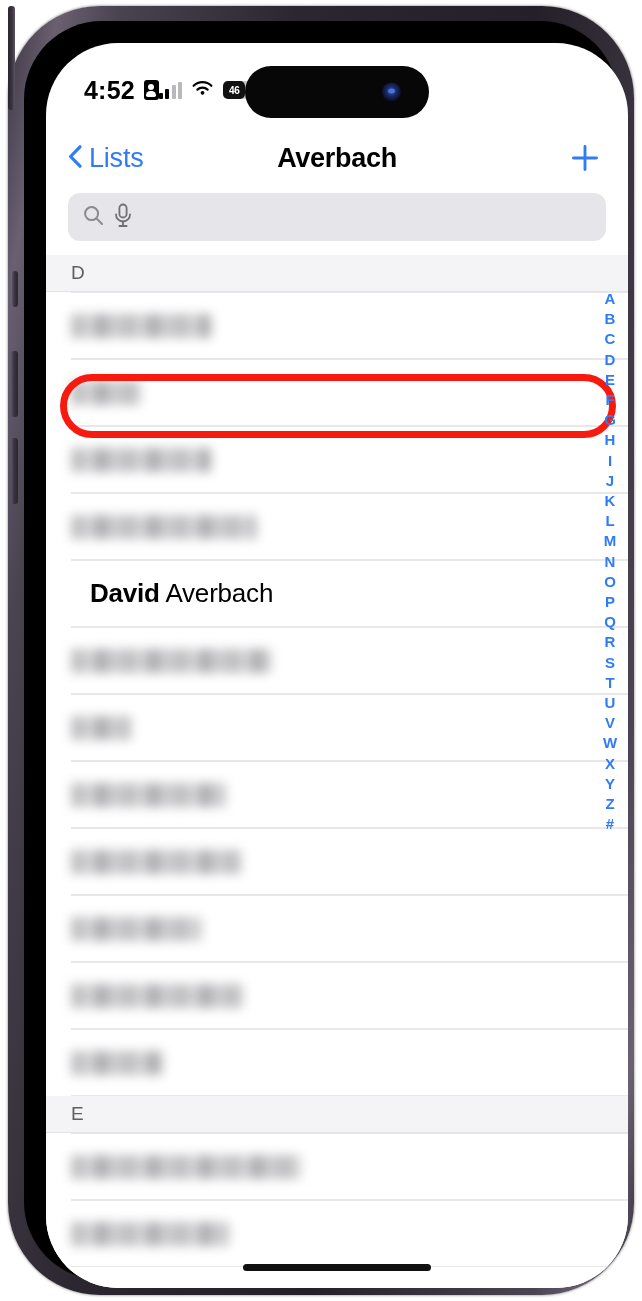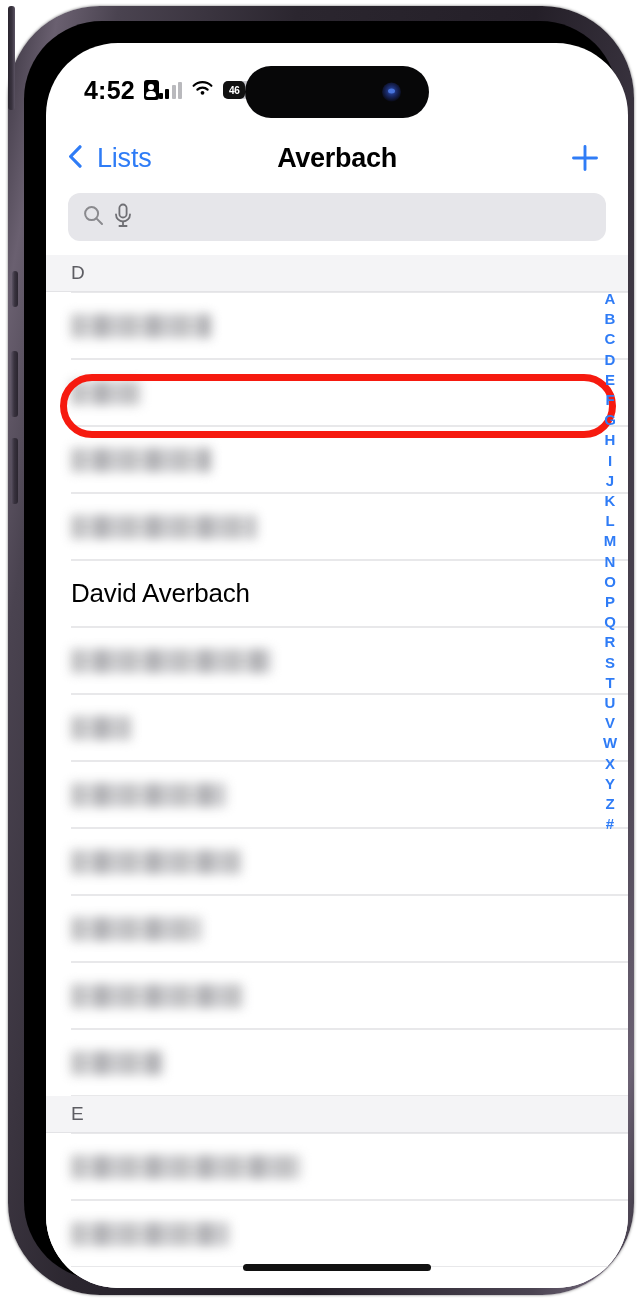--- a/index.html
+++ b/index.html
@@ -99,21 +99,21 @@
   #camera-lens-icon::after{
     content:""; position:absolute; left:6px; top:6px; width:7px; height:5px;
     border-radius:50%; background:#4f7de8; opacity:.85;
   }
 
   
   #nav-bar{
     position:absolute; left:0; top:84px; width:582px; height:62px;
     display:flex; align-items:center; padding:0 26px 0 22px;
   }
-  #back-button{ display:flex; align-items:center; gap:15px; cursor:pointer; }
+  #back-button{ display:flex; align-items:center; gap:7px; cursor:pointer; }
   #chevron-left-icon{ width:14px; height:23px; flex:none; }
   #back-button-label{ font-size:27px; color:#2f7cf6; letter-spacing:-.2px; }
   #page-title{
     position:absolute; left:0; right:0; text-align:center;
     font-size:27px; font-weight:700; color:#000; letter-spacing:-.3px;
     pointer-events:none;
   }
   #add-contact-button{ margin-left:auto; z-index:2; cursor:pointer; }
   #plus-icon{ width:34px; height:34px; display:block; }
 
@@ -152,21 +152,21 @@
   .contact-row + .contact-row::before,
   .contact-row.after-header::before{
     content:""; position:absolute; left:25px; right:0; top:0;
     height:1px; background:#e8e8ea;
   }
   .contact-row::after{
     content:""; position:absolute; left:25px; right:0; bottom:0;
     height:1px; background:#e8e8ea;
   }
   .contact-name{ font-size:26px; color:#000; letter-spacing:-.2px; white-space:nowrap; }
-  .contact-name .first{ font-weight:400; }
+  .contact-name .first{ font-weight:700;margin-left:19px; }
   .contact-name .last{ font-weight:400; }
 
   
   .blur-name{
     display:block;
     height:24px; border-radius:2px;
     background:
       repeating-linear-gradient(90deg,
         #bcbcbe 0px,#bcbcbe 13px,
         #d2d2d4 13px,#d2d2d4 24px,

